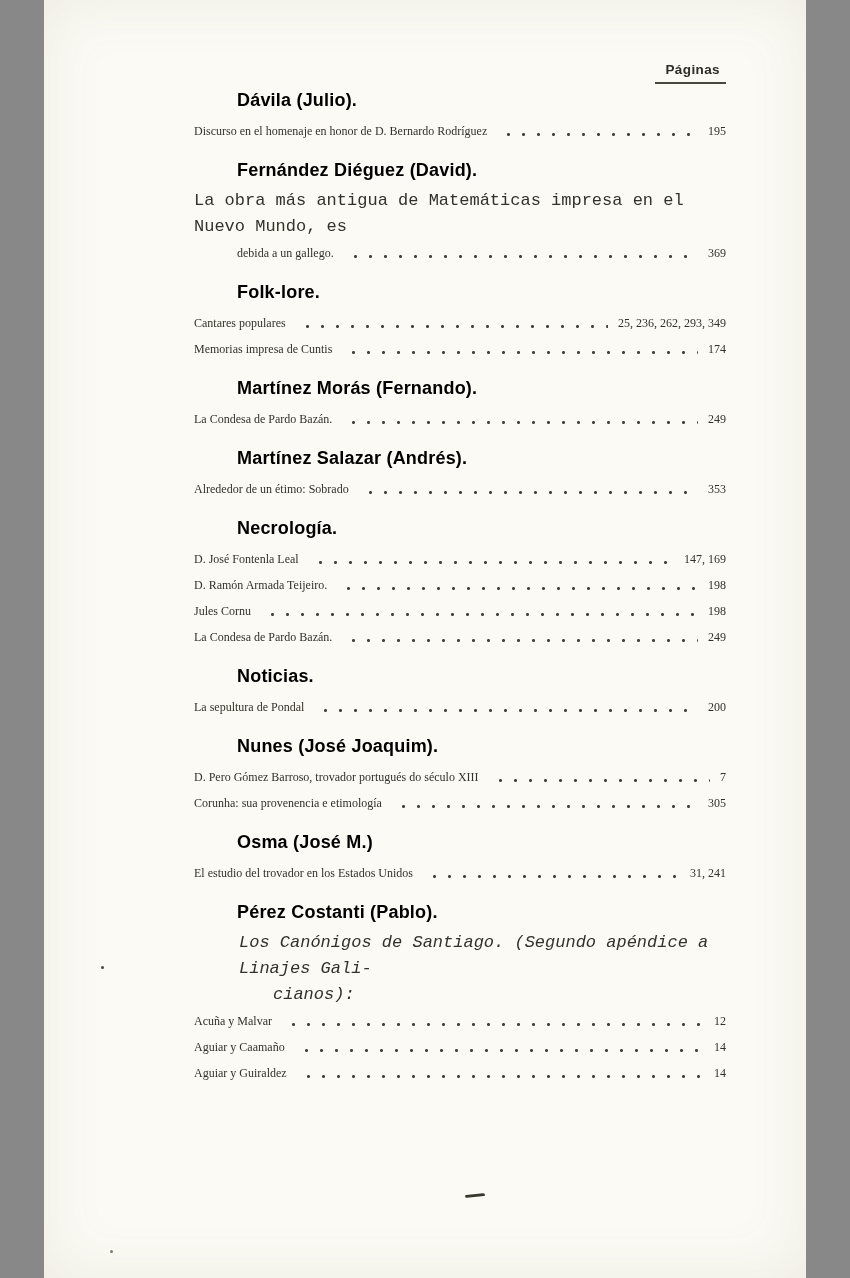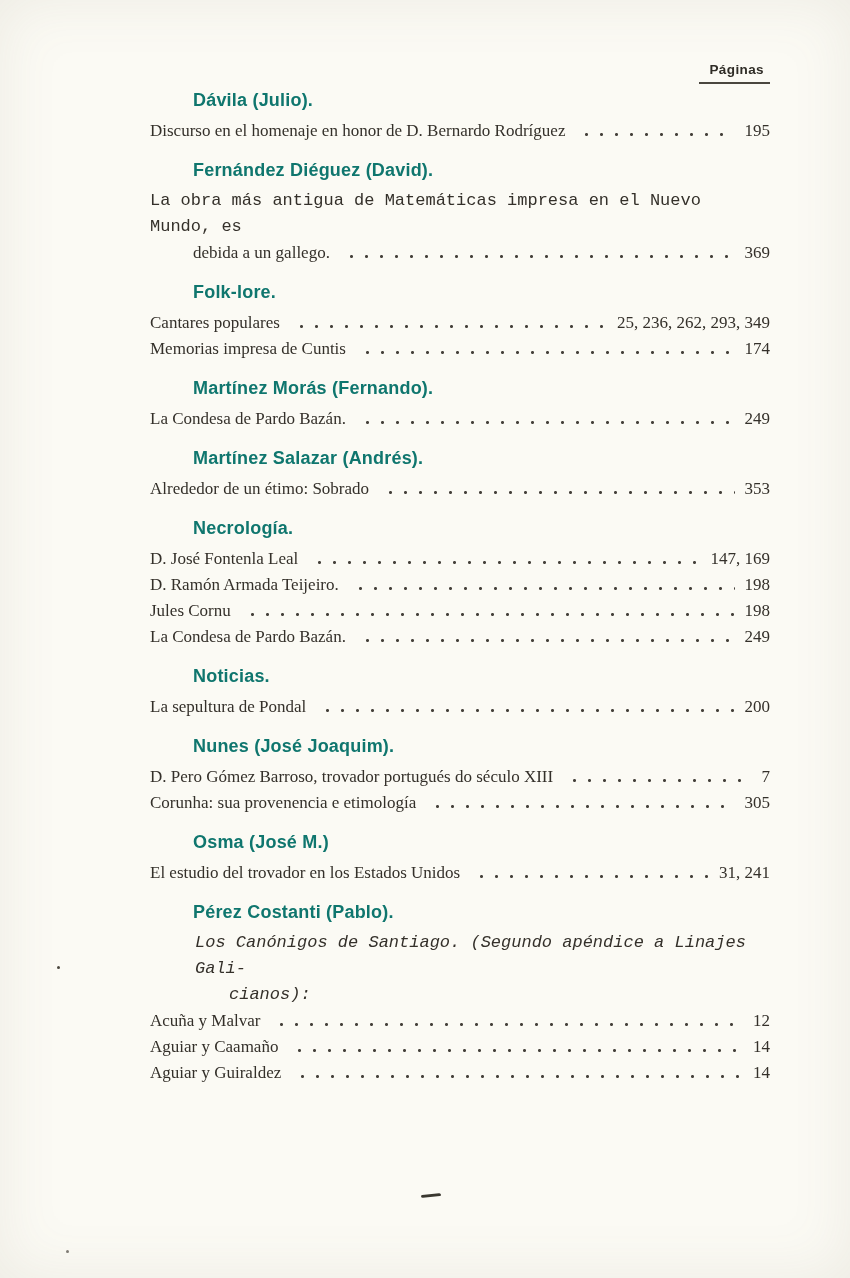--- a/index.html
+++ b/index.html
@@ -1,18 +1,18 @@
 <!DOCTYPE html>
 <html><head>
 <meta charset="utf-8">
 <style>
   html,body { margin:0; padding:0; background:#888; }
   .page {
     position:relative;
-    width:850px; height:1278px;
+    width:762px; height:1278px;
     margin:0 auto;
     background:#fbfaf4;
     color:#34302a;
     font-family:"Liberation Serif", serif;
     overflow:hidden;
     box-shadow: inset 0 0 60px rgba(120,110,90,0.10);
   }
   .content { padding:60px 80px 0 150px; }
 
   .paginas-wrap { text-align:right; margin:0 0 4px 0; }
@@ -21,26 +21,26 @@
     font-family:"Liberation Sans", sans-serif;
     font-weight:700; font-size:13.5px; letter-spacing:.4px;
     color:#2f2c26;
     border-bottom:2px solid #4a463e;
     padding:0 6px 5px 10px;
   }
 
   .heading {
     font-family:"Liberation Sans", sans-serif;
     font-weight:700; font-size:18px; letter-spacing:.2px;
-    color:#0f766e;
+    color:#000000;
     margin:16px 0 7px 43px;
   }
   .sec:first-child .heading { margin-top:6px; }
 
-  .row { display:flex; align-items:baseline; font-size:17px; line-height:26px; }
+  .row { display:flex; align-items:baseline; font-size:12px; line-height:26px; }
   .line { font-size:17px; line-height:26px;font-family:Liberation Mono, monospace; }
   .row.cont, .line.cont { margin-left:43px; }
 
   .etext { white-space:nowrap; }
   .epage { white-space:nowrap; }
 
   .leader {
     flex:1 1 auto; min-width:16px;
     align-self:stretch;
     margin:0 10px 0 12px;

